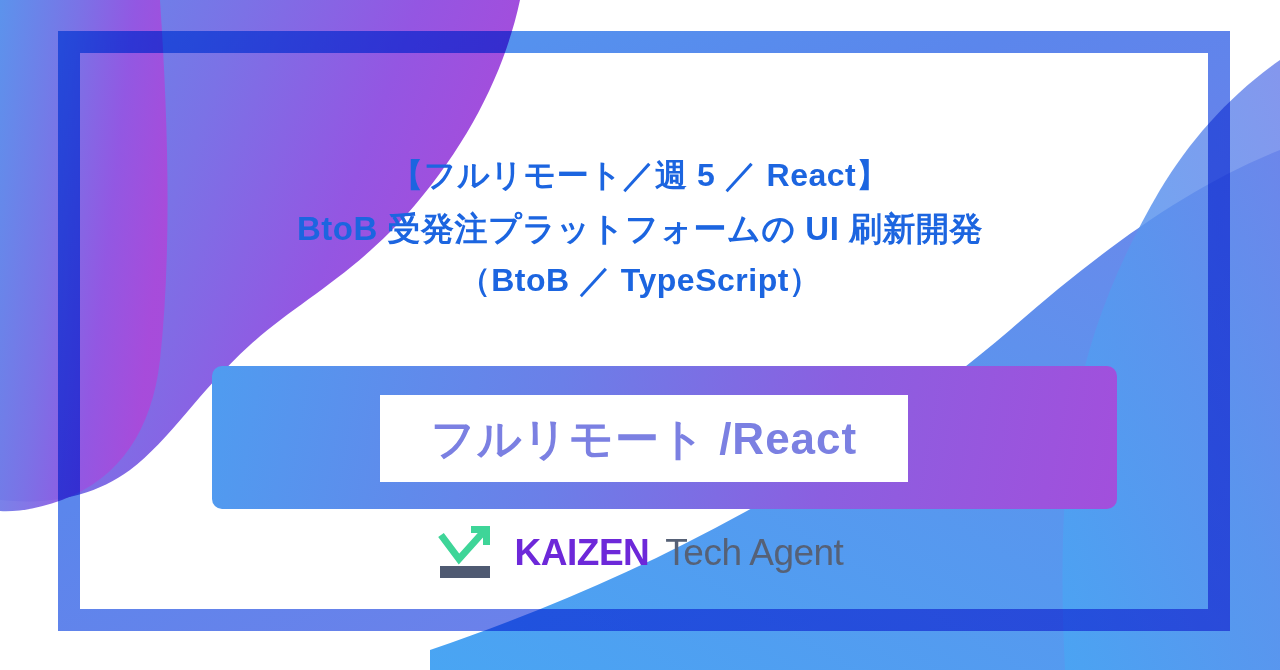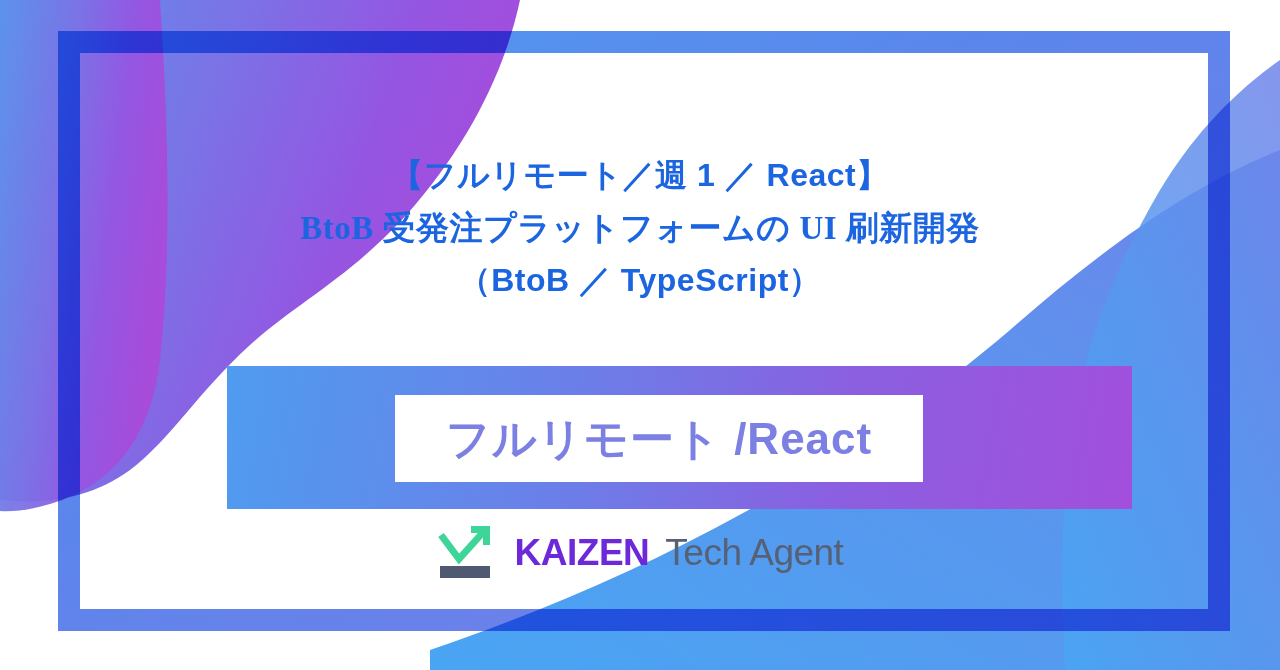--- a/index.html
+++ b/index.html
@@ -40,30 +40,30 @@
     width:940px;
     text-align:center;
     color:#1c65e0;
     font-weight:700;
     font-size:33px;
     line-height:1.62;
     letter-spacing:.5px;
   }
   .headline .line { display:block; white-space:nowrap; }
   .headline .l1 { font-size:32px; }
-  .headline .l2 { font-size:33px;font-family:Liberation Serif, serif; }
+  .headline .l2 { font-size:33px; }
   .headline .l3 { font-size:32px; }
 
   
   .banner {
     position:absolute;
-    left:227px; top:366px;
+    left:212px; top:366px;
     width:905px; height:143px;
     background:linear-gradient(100deg,#4f9cf0 0%,#6b7fe8 38%,#8b5fe0 68%,#a24fdc 100%);
-    display:flex; align-items:center;
+    display:flex; align-items:center;border-radius:10px;
   }
   .banner-chip {
     position:absolute;
     left:168px; top:29px;
     width:528px; height:87px;
     background:#ffffff;
     display:flex; align-items:center; justify-content:center;
   }
   .banner-chip .chip-text {
     color:#7b80e2;
@@ -148,21 +148,21 @@
           <stop offset="100%" stop-color="#7b7ce8"></stop>
         </linearGradient>
       </defs>
       <rect x="11" y="11" width="1150" height="578" fill="none" stroke="url(#gFrameStroke)" stroke-width="22" style="mix-blend-mode:multiply"></rect>
     </svg>
   </div>
 
   <div class="content">
 
     <div class="headline">
-      <span class="line l1">【フルリモート／週 1 ／ React】</span>
+      <span class="line l1">【フルリモート／週 5 ／ React】</span>
       <span class="line l2">BtoB 受発注プラットフォームの UI 刷新開発</span>
       <span class="line l3">（BtoB ／ TypeScript）</span>
     </div>
 
     <div class="banner">
       <div class="banner-chip">
         <span class="chip-text">フルリモート /React</span>
       </div>
     </div>
 

